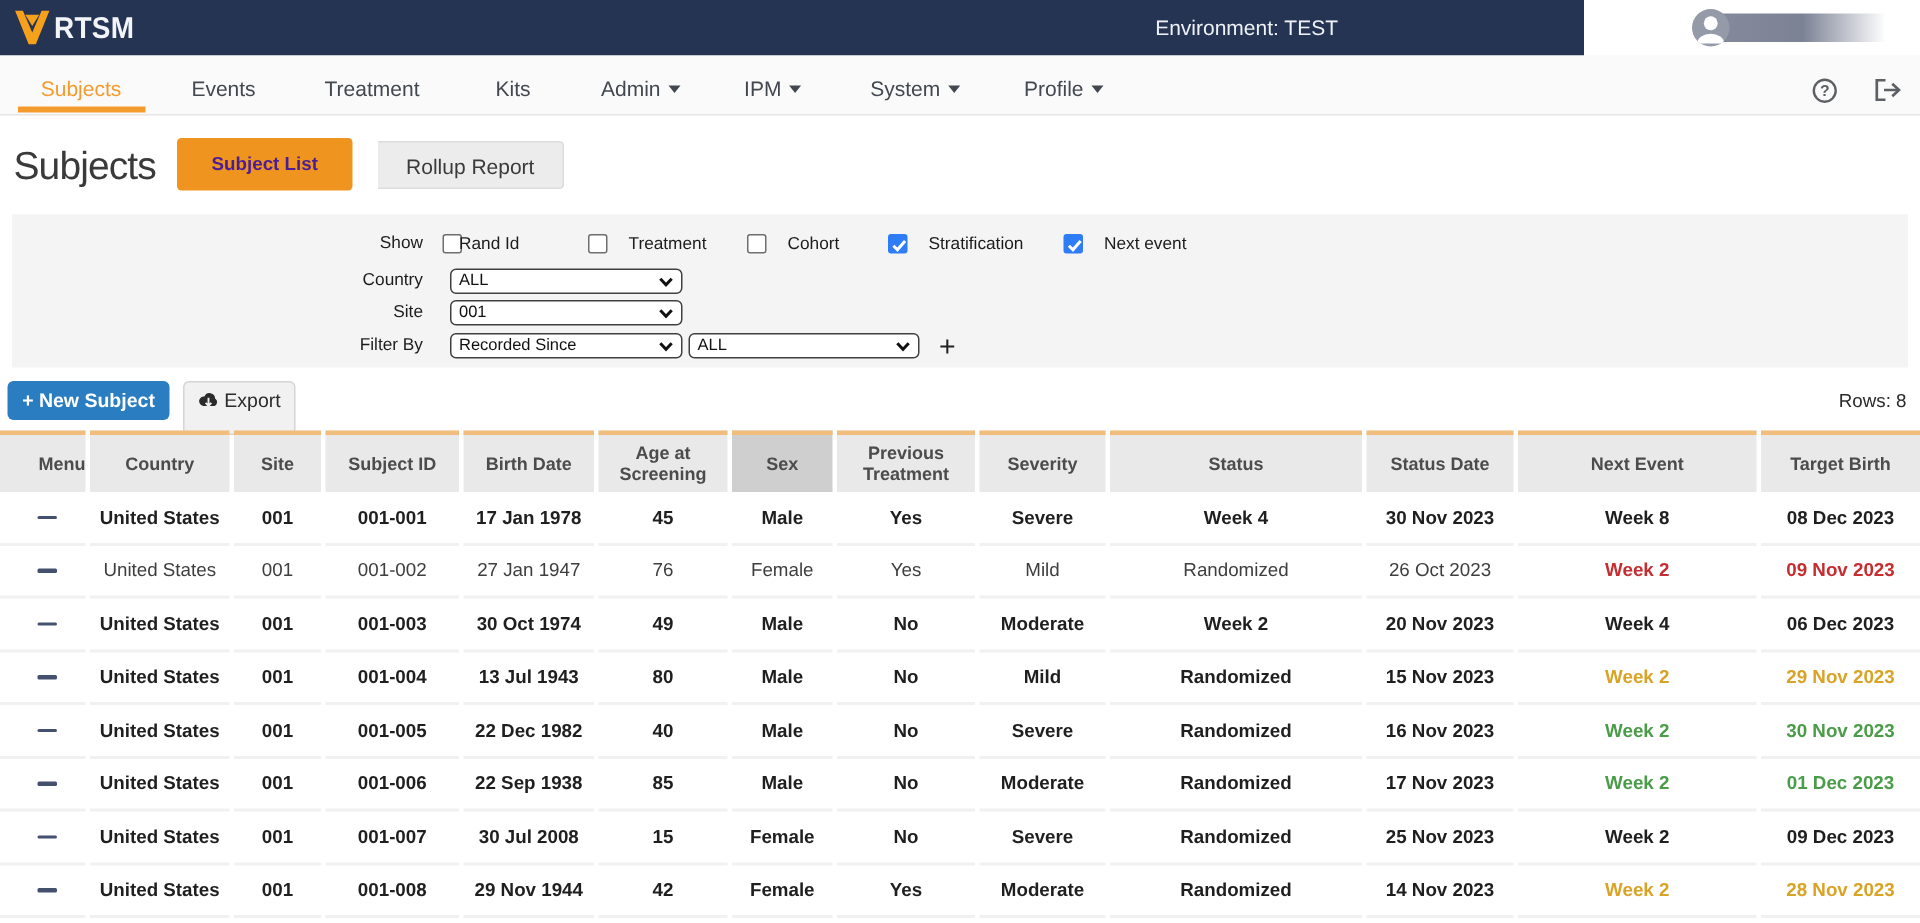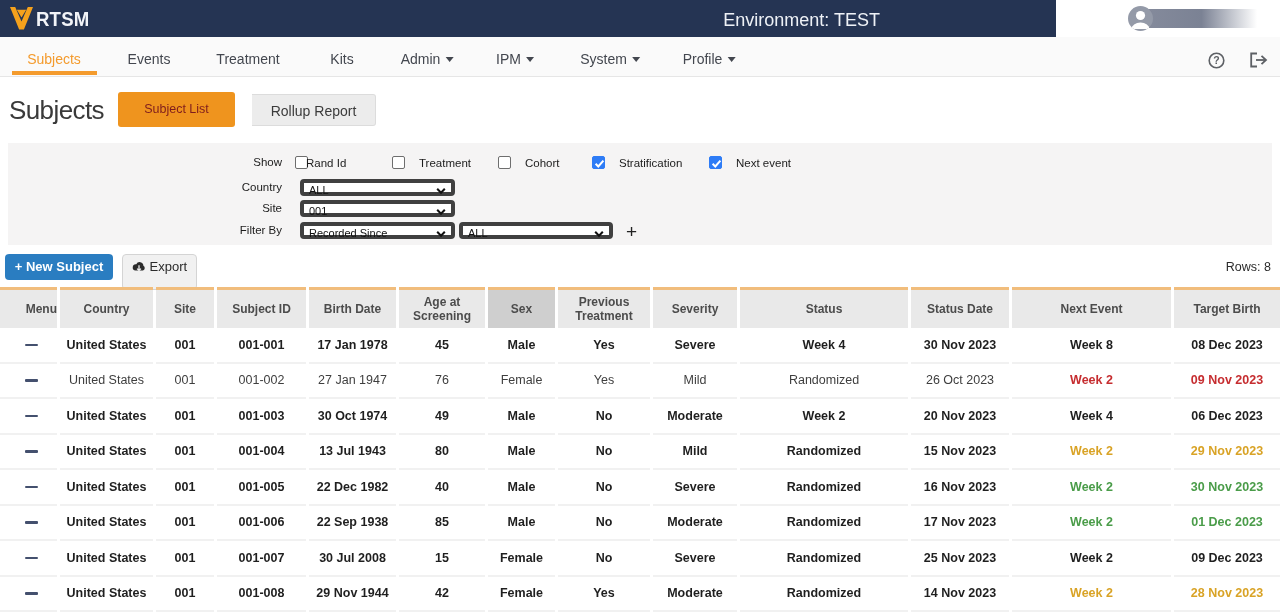--- a/index.html
+++ b/index.html
@@ -4,21 +4,21 @@
 <style>
 * { margin:0; padding:0; box-sizing:border-box; }
 html,body { width:1280px; height:615px; overflow:hidden; background:#fff;
   font-family:"Liberation Sans", sans-serif; }
 
 
 .topbar { position:absolute; left:0; top:0; width:1056px; height:37px; background:#253453; }
 .logo-svg { position:absolute; left:10px; top:7px; }
 .logo-text { position:absolute; left:36px; top:8px; font-size:20px; font-weight:bold;
   color:#f2f4f8; letter-spacing:0.2px; transform:scaleX(0.93); transform-origin:0 0; }
-.envtext { position:absolute; right:176px; top:10px; font-size:18px; color:#eef1f6; }
+.envtext { position:absolute; right:164px; top:10px; font-size:14px; color:#eef1f6; }
 .userpill { position:absolute; left:1141px; top:9px; width:121px; height:19px;
   background:linear-gradient(to right,#858b9c 0%, #7b8294 50%, rgba(37,52,83,0) 96%); }
 .avatar { position:absolute; left:1128px; top:6px; width:25px; height:25px; border-radius:50%;
   background:#949aa8; overflow:hidden; }
 
 
 .nav { position:absolute; left:0; top:37px; width:1280px; height:40px; background:#fafafa;
   border-bottom:1px solid #e6e6e6; }
 .nav-item { position:absolute; top:14px; font-size:14px; color:#43474f; white-space:nowrap;
   transform:translateX(-50%); }
@@ -26,32 +26,32 @@
 .nav-underline { position:absolute; left:12px; top:34px; width:85px; height:4px; background:#f49b2d; }
 .caret { display:inline-block; width:0; height:0; border-left:4.5px solid transparent;
   border-right:4.5px solid transparent; border-top:5px solid #43474f; margin-left:5px;
   vertical-align:2px; }
 .nav-ico { position:absolute; top:15px; }
 
 
 .h1 { position:absolute; left:9px; top:95px; font-size:26px; letter-spacing:-0.6px; color:#3a3a3a; }
 .tabgroup { position:absolute; left:118px; top:92px; height:35px; }
 .tab { display:inline-block; text-align:center; vertical-align:top; }
-.tab1 { width:117px; height:35px; line-height:35px; font-size:12.5px; background:#ef941e; color:#7f1d1d; font-weight:normal; border-radius:3px; }
+.tab1 { width:117px; height:35px; line-height:35px; font-size:12.5px; background:#ef941e; color:#4c1d95; font-weight:bold; border-radius:3px; }
 .tab2 { width:124px; height:32px; line-height:32px; font-size:14px; background:#ececec; color:#3b3b3b; border:1px solid #dcdcdc; border-left:none; margin-top:1.5px; border-radius:0 3px 3px 0;margin-left:17px; }
 
 
 .filterbox { position:absolute; left:8px; top:143px; width:1264px; height:102px; background:#f5f4f4; }
 .flabel { position:absolute; width:80px; left:202px; text-align:right; font-size:11.5px; color:#1c1c1c; }
 .cb { position:absolute; width:13px; height:13px; top:156px; border:1.5px solid #6e6e6e;
   border-radius:2px; background:#fff; }
 .cb.on { background:#2e7cf6; border-color:#2e7cf6; }
 .cb svg { position:absolute; left:0; top:0; }
 .cblabel { position:absolute; top:157px; font-size:11.5px; color:#1c1c1c; }
-.sel { position:absolute; height:17px; background:#fff; border:4px solid #404040; border-radius:4px;
+.sel { position:absolute; height:17px; background:#fff; border:1px solid #404040; border-radius:4px;
   font-size:11px; color:#111; line-height:15px; padding-left:5px; }
 .sel .chev { position:absolute; right:5px; top:4px; }
 .plus { position:absolute; left:626px; top:221px; font-size:19px; color:#222; font-weight:normal; }
 
 
 .btn-new { position:absolute; left:5px; top:254px; width:108px; height:26px; background:#2a7dc1;
   border-radius:4px; color:#fff; font-size:13px; font-weight:bold; text-align:center; line-height:26px; }
 .btn-exp { position:absolute; left:122px; top:254px; width:75px; height:36px; background:#f1f1f1;
   border:1px solid #d4d4d4; border-radius:4px; color:#2b2b2b; font-size:13px; text-align:center;
   line-height:24px; }

